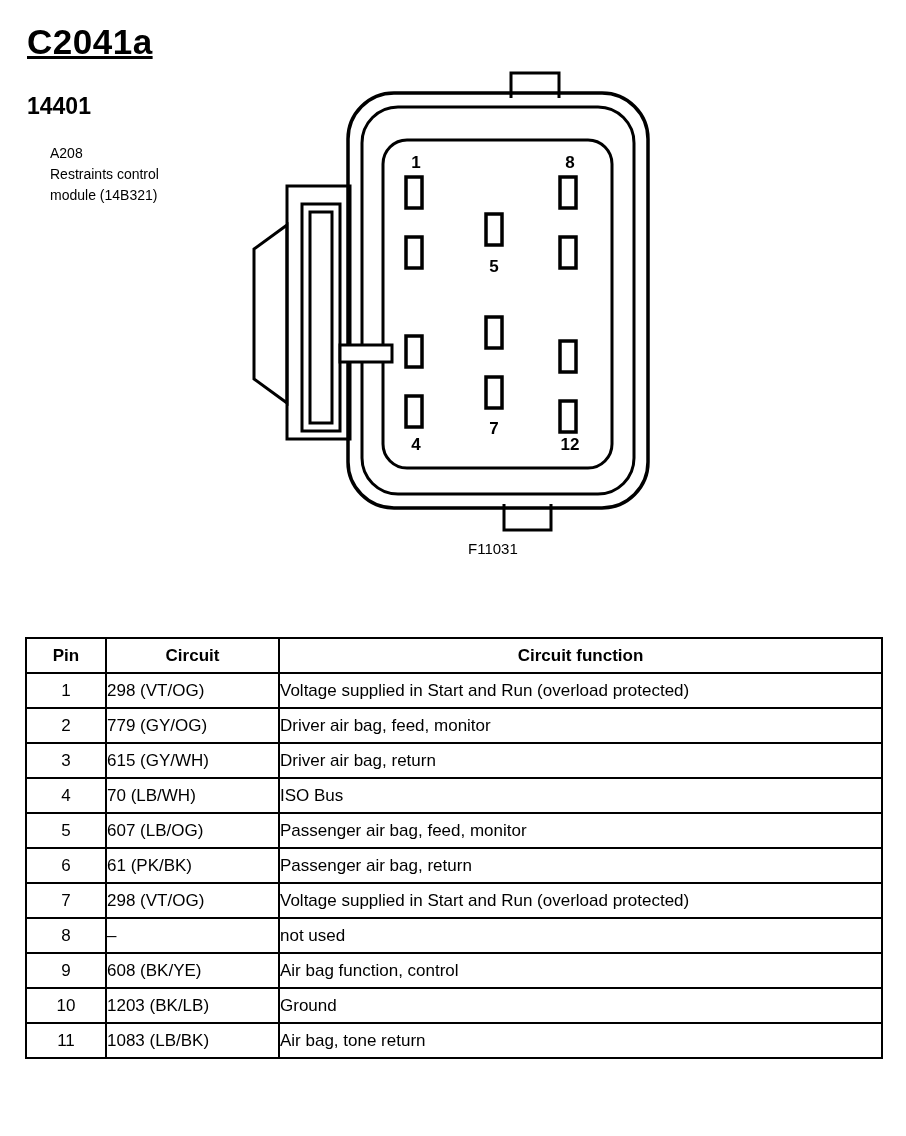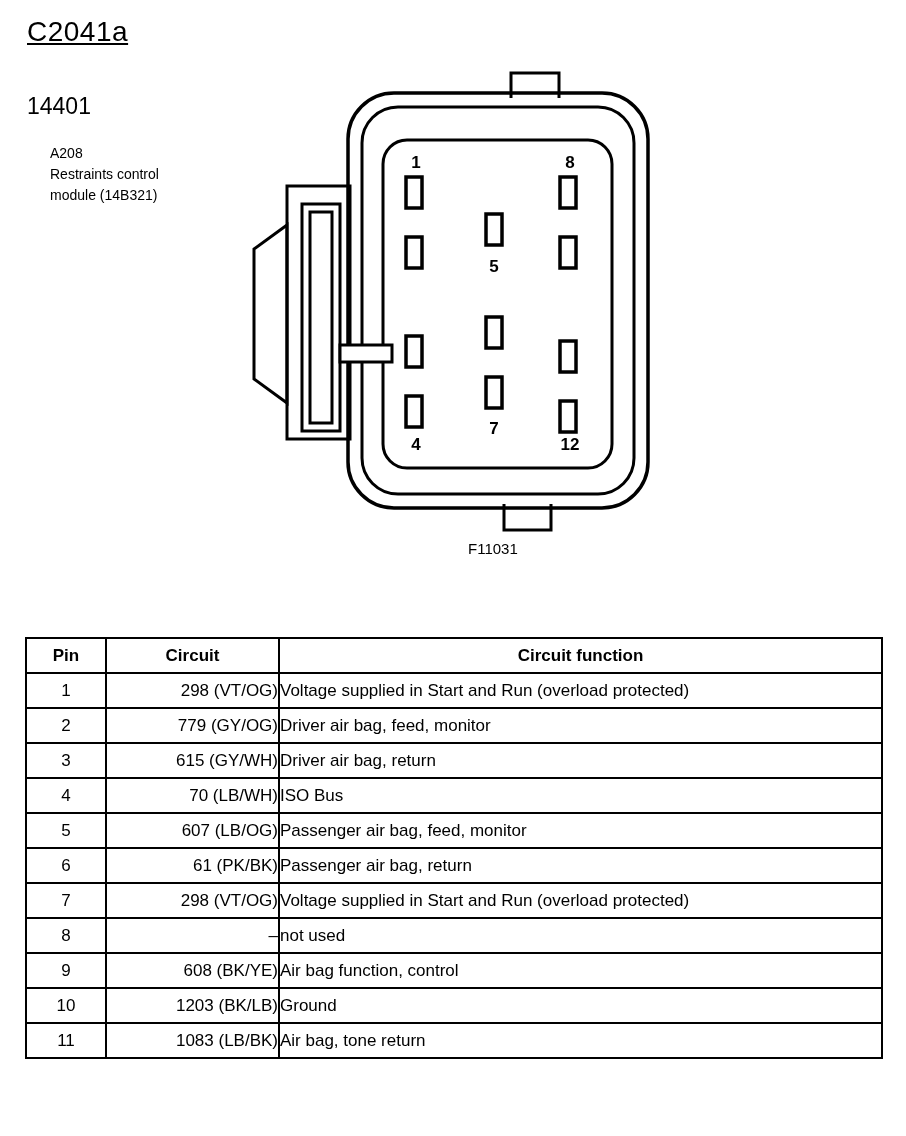--- a/index.html
+++ b/index.html
@@ -11,32 +11,32 @@
     position: relative;
     width: 906px;
     height: 1136px;
     font-family: "Liberation Sans", sans-serif;
     color: #000000;
     overflow: hidden;
   }
   .title {
     position: absolute;
     left: 27px;
-    top: 16px;
-    font-size: 28px;
-    font-weight: normal;
+    top: 22px;
+    font-size: 35px;
+    font-weight: bold;
     text-decoration: underline;
     letter-spacing: 0.5px;
   }
   .part-number {
     position: absolute;
     left: 27px;
     top: 93px;
     font-size: 23px;
-    font-weight: normal;
+    font-weight: bold;
     text-align: center;
   }
   .module-desc {
     position: absolute;
     left: 27px;
     top: 143px;
     font-size: 14px;
     line-height: 21px;
     margin-left: 23px;
   }
@@ -68,21 +68,21 @@
     height: 33px;
     padding: 0;
     overflow: hidden;
     white-space: nowrap;
   }
   table.pinout th {
     font-weight: bold;
     text-align: center;
   }
   td.c-pin   { text-align: center; }
-  td.c-circ  { text-align: right; }
+  td.c-circ  { text-align: left; }
   td.c-fn    { text-align: left; padding-left: 18px; margin-left: 16px; }
 </style>
 </head>
 <body>
 
 <div class="title">C2041a</div>
 <div class="part-number">14401</div>
 
 <div class="module-desc">
   <div>A208</div>

